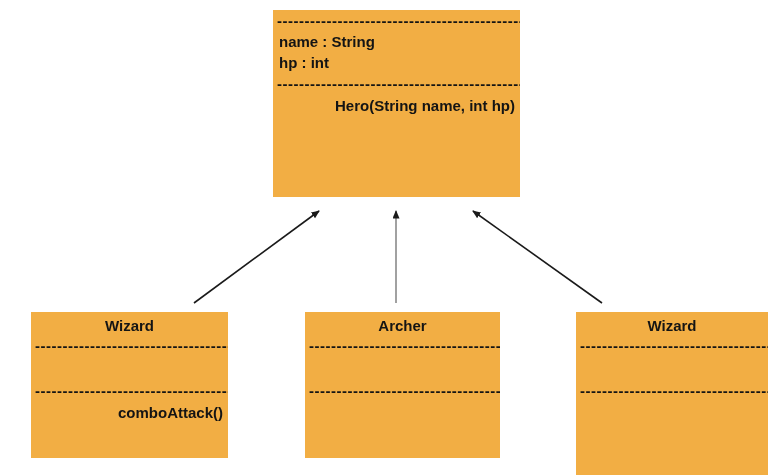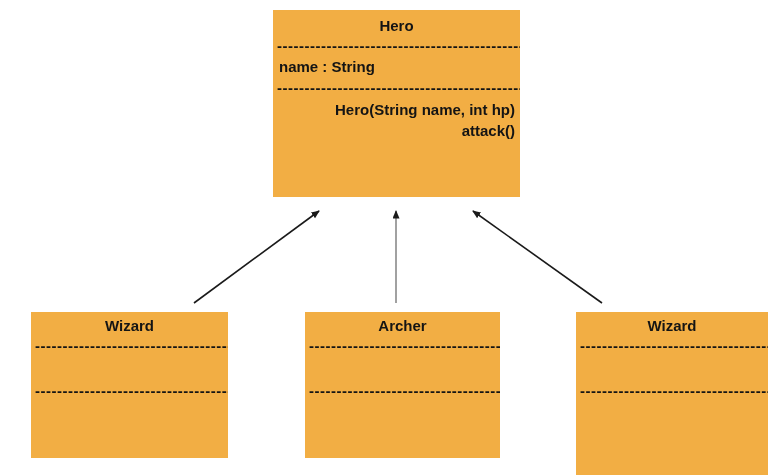--- a/index.html
+++ b/index.html
@@ -66,37 +66,39 @@
   .box-warrior { left: 31px;  top: 312px; width: 197px; height: 146px; }
   .box-archer  { left: 305px; top: 312px; width: 195px; height: 146px; }
   .box-wizard  { left: 576px; top: 312px; width: 192px; height: 170px; }
 </style>
 </head>
 <body>
 
 <div class="canvas">
 
   <div class="uml-box hero box-hero">
-    <div class="uml-title">Hero</div>
     <div class="uml-sep">------------------------------------------------------</div>
     <div class="uml-attrs">
       <div>name : String</div>
+      <div>hp : int</div>
     </div>
     <div class="uml-sep">------------------------------------------------------</div>
     <div class="uml-methods">
       <div>Hero(String name, int hp)</div>
-      <div>attack()</div>
     </div>
   </div>
 
   <div class="uml-box sub box-warrior">
     <div class="uml-title">Wizard</div>
     <div class="uml-sep">------------------------------------------------------</div>
     <div class="uml-attrs empty"></div>
     <div class="uml-sep">------------------------------------------------------</div>
+    <div class="uml-methods">
+      <div>comboAttack()</div>
+    </div>
   </div>
 
   <div class="uml-box sub box-archer">
     <div class="uml-title">Archer</div>
     <div class="uml-sep">------------------------------------------------------</div>
     <div class="uml-attrs empty"></div>
     <div class="uml-sep">------------------------------------------------------</div>
   </div>
 
   <div class="uml-box sub box-wizard">

